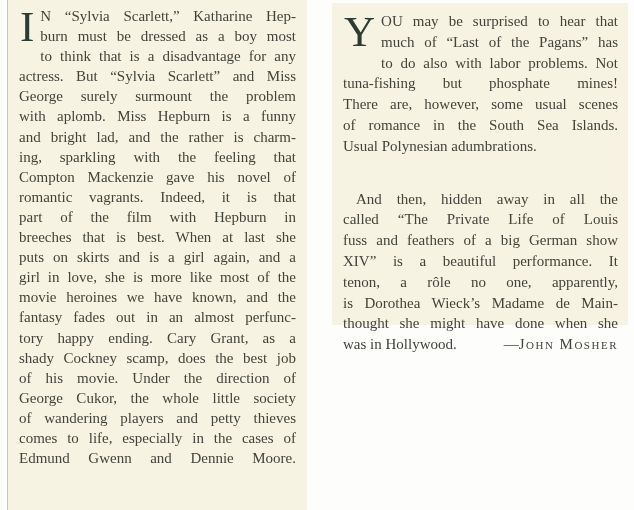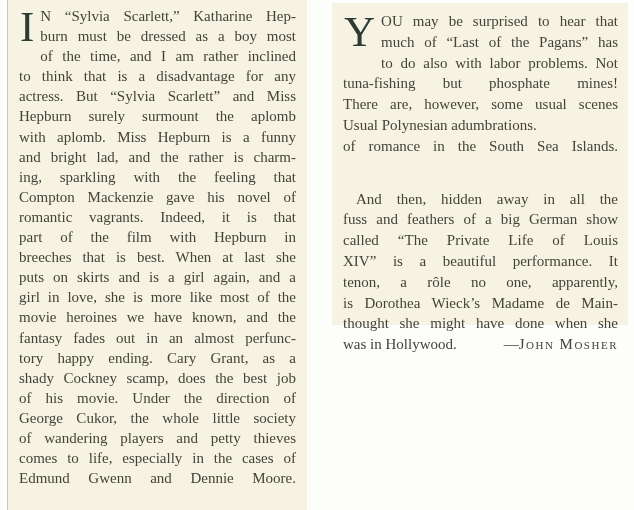--- a/index.html
+++ b/index.html
@@ -71,24 +71,23 @@
 </style>
 </head>
 <body>
 
 <div class="page">
   <div class="panel left">
       <div class="paragraph">
         <span class="dropcap">I</span>
         <div class="line">N “Sylvia Scarlett,” Katharine Hep-</div>
         <div class="line">burn must be dressed as a boy most</div>
-        <div class="line">of the time, and I am rather inclined</div>
         <div class="line">to think that is a disadvantage for any</div>
         <div class="line">actress. But “Sylvia Scarlett” and Miss</div>
-        <div class="line">Hepburn surely surmount the aplomb</div>
+        <div class="line">George surely surmount the problem</div>
         <div class="line">with aplomb. Miss Hepburn is a funny</div>
         <div class="line">and bright lad, and the rather is charm-</div>
         <div class="line">ing, sparkling with the feeling that</div>
         <div class="line">Compton Mackenzie gave his novel of</div>
         <div class="line">romantic vagrants. Indeed, it is that</div>
         <div class="line">part of the film with Hepburn in</div>
         <div class="line">breeches that is best. When at last she</div>
         <div class="line">puts on skirts and is a girl again, and a</div>
         <div class="line">girl in love, she is more like most of the</div>
         <div class="line">movie heroines we have known, and the</div>
@@ -103,27 +102,27 @@
       </div>
     </div>
   <div class="panel right">
       <div class="paragraph">
         <span class="dropcap">Y</span>
         <div class="line">OU may be surprised to hear that</div>
         <div class="line">much of “Last of the Pagans” has</div>
         <div class="line">to do also with labor problems. Not</div>
         <div class="line">tuna-fishing but phosphate mines!</div>
         <div class="line">There are, however, some usual scenes</div>
+        <div class="line">of romance in the South Sea Islands.</div>
         <div class="line last">Usual Polynesian adumbrations.</div>
-        <div class="line">of romance in the South Sea Islands.</div>
       </div>
       <div class="paragraph">
         <div class="line indent">And then, hidden away in all the</div>
+        <div class="line">called “The Private Life of Louis</div>
         <div class="line">fuss and feathers of a big German show</div>
-        <div class="line">called “The Private Life of Louis</div>
         <div class="line">XIV” is a beautiful performance. It</div>
         <div class="line">tenon, a rôle no one, apparently,</div>
         <div class="line">is Dorothea Wieck’s Madame de Main-</div>
         <div class="line">thought she might have done when she</div>
         <div class="line last sigline">
           <span>was in Hollywood.</span>
           <span><span class="dash">—</span><span class="smallcaps">John Mosher</span></span>
         </div>
       </div>
     </div>

